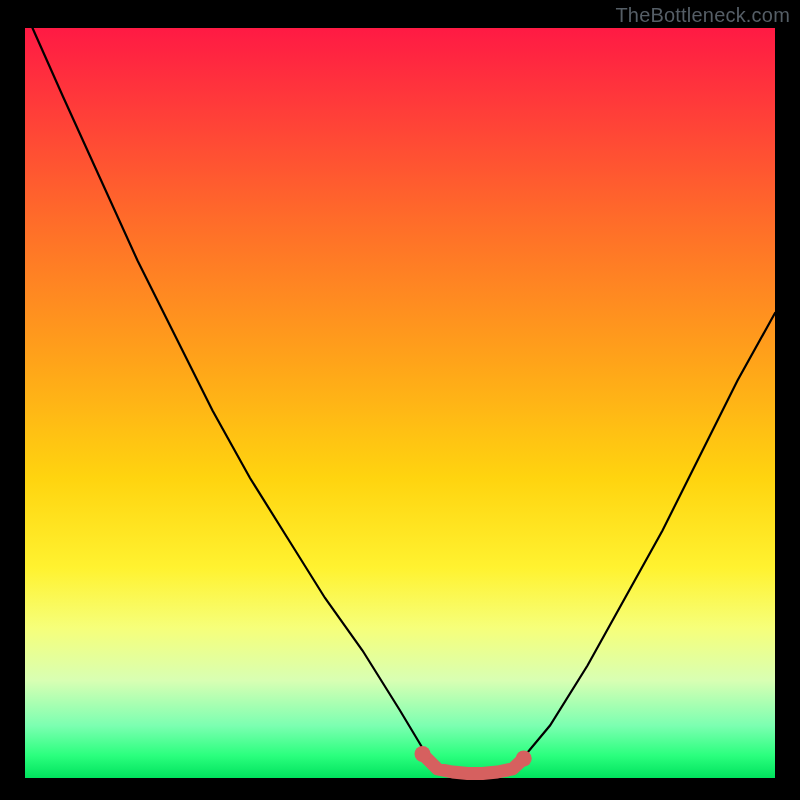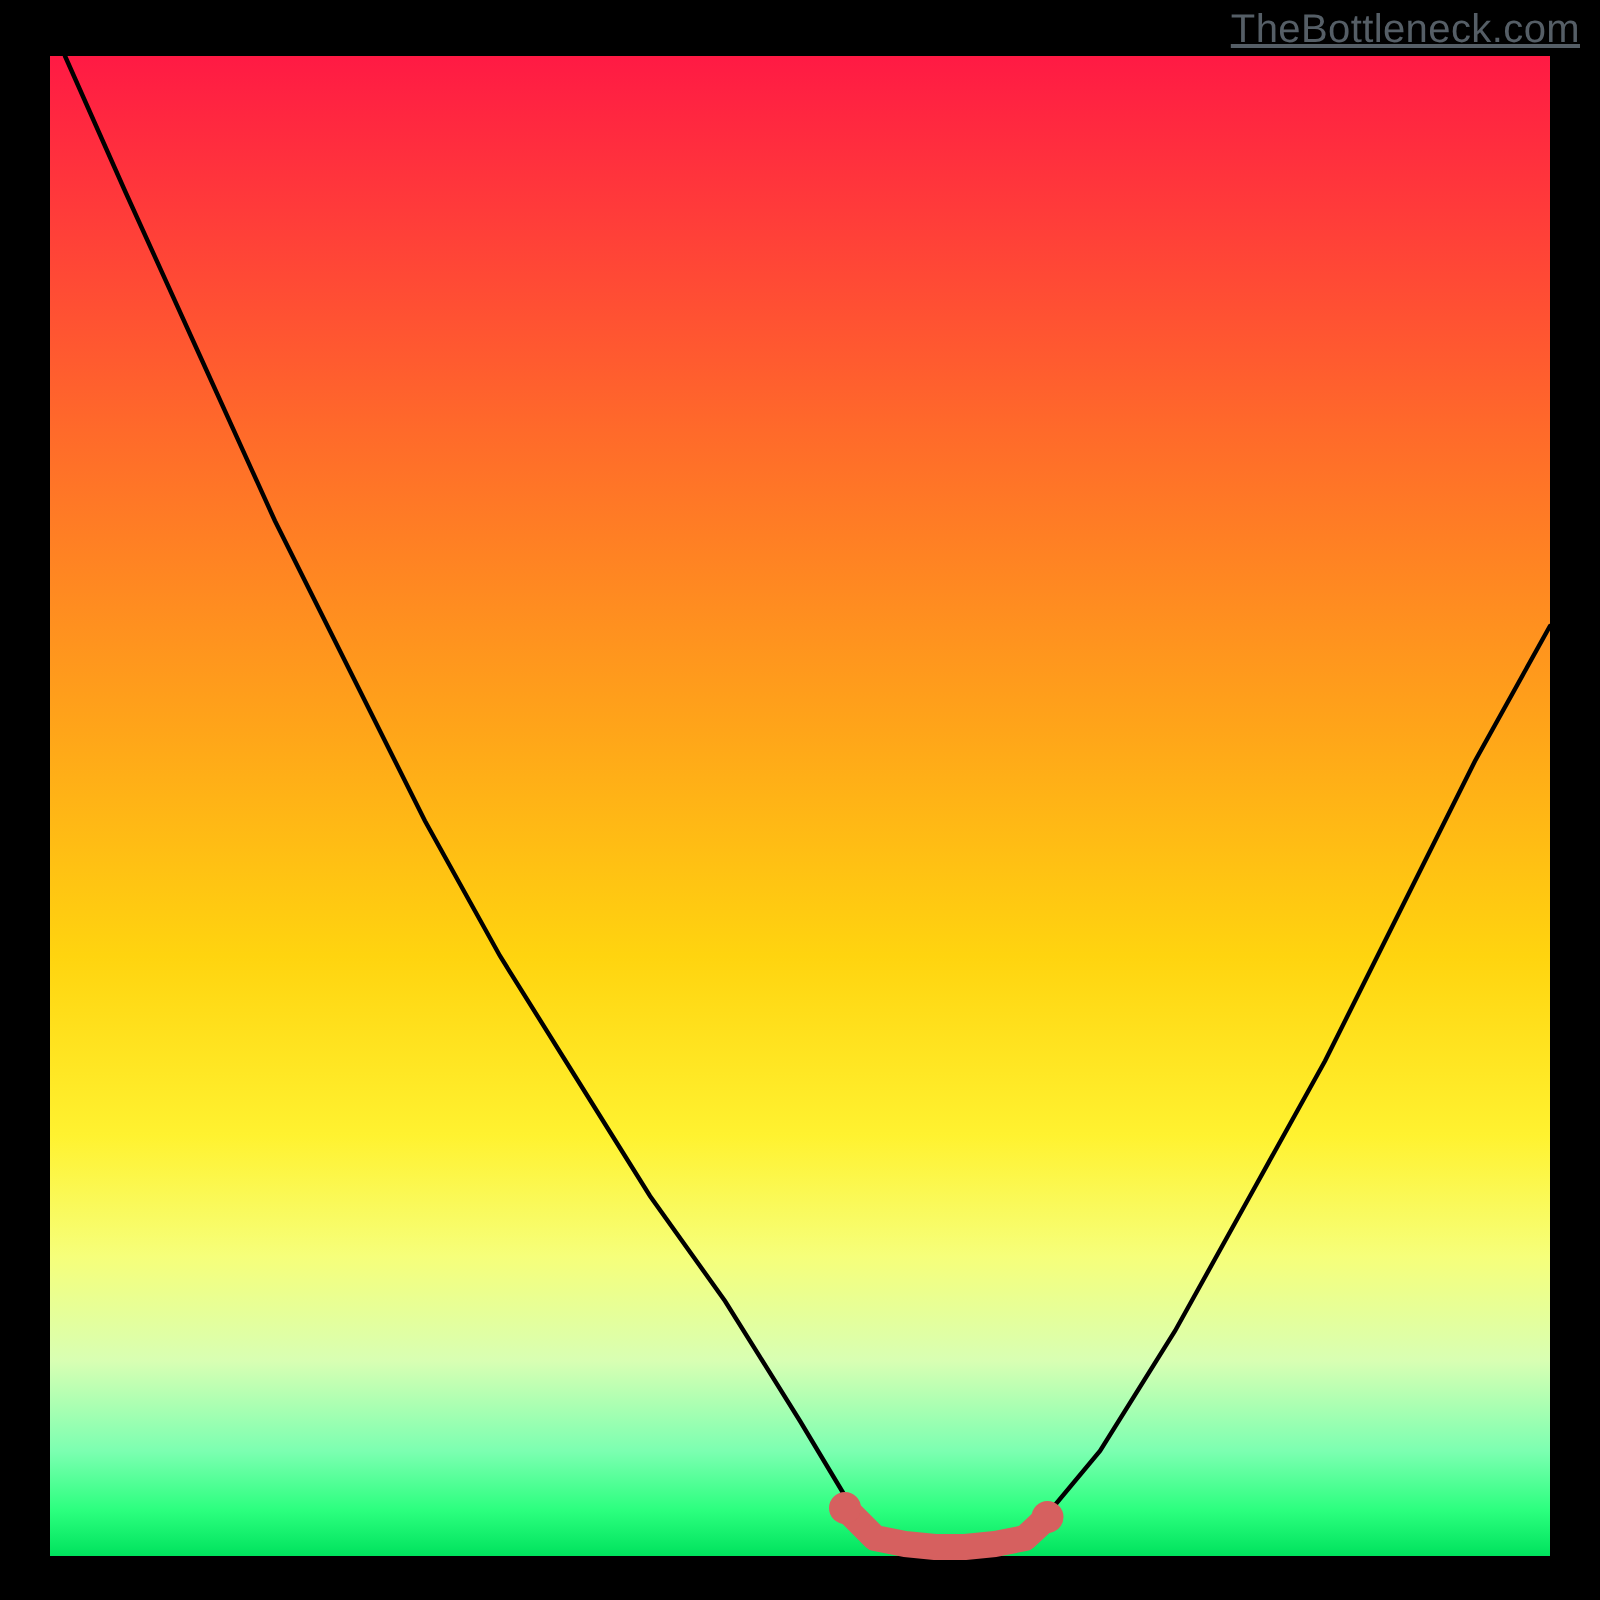--- a/index.html
+++ b/index.html
@@ -40,21 +40,20 @@
     overflow: visible;
   }
   .attribution {
     position: absolute;
     top: 4px;
     right: 10px;
     color: #555e66;
     font-size: 20px;
     font-weight: 500;
     letter-spacing: 0.2px;
-    text-decoration: underline;
   }
 </style>
 </head>
 <body>
 
 <div class="attribution">TheBottleneck.com</div>
 
 <div class="frame">
   <svg class="curve" viewBox="0 0 750 750" preserveAspectRatio="none">
     <path id="curve-path" fill="none" stroke="#000" stroke-width="2.2" stroke-linecap="round" d="M7.5 0.0 L37.5 67.5 L75.0 150.0 L112.5 232.5 L150.0 307.5 L187.5 382.5 L225.0 450.0 L262.5 510.0 L300.0 570.0 L337.5 622.5 L375.0 682.5 L397.5 720.0 L412.5 742.5 L427.5 744.8 L442.5 745.5 L457.5 745.5 L472.5 744.8 L487.5 742.5 L525.0 697.5 L562.5 637.5 L600.0 570.0 L637.5 502.5 L675.0 427.5 L712.5 352.5 L750.0 285.0"></path>

